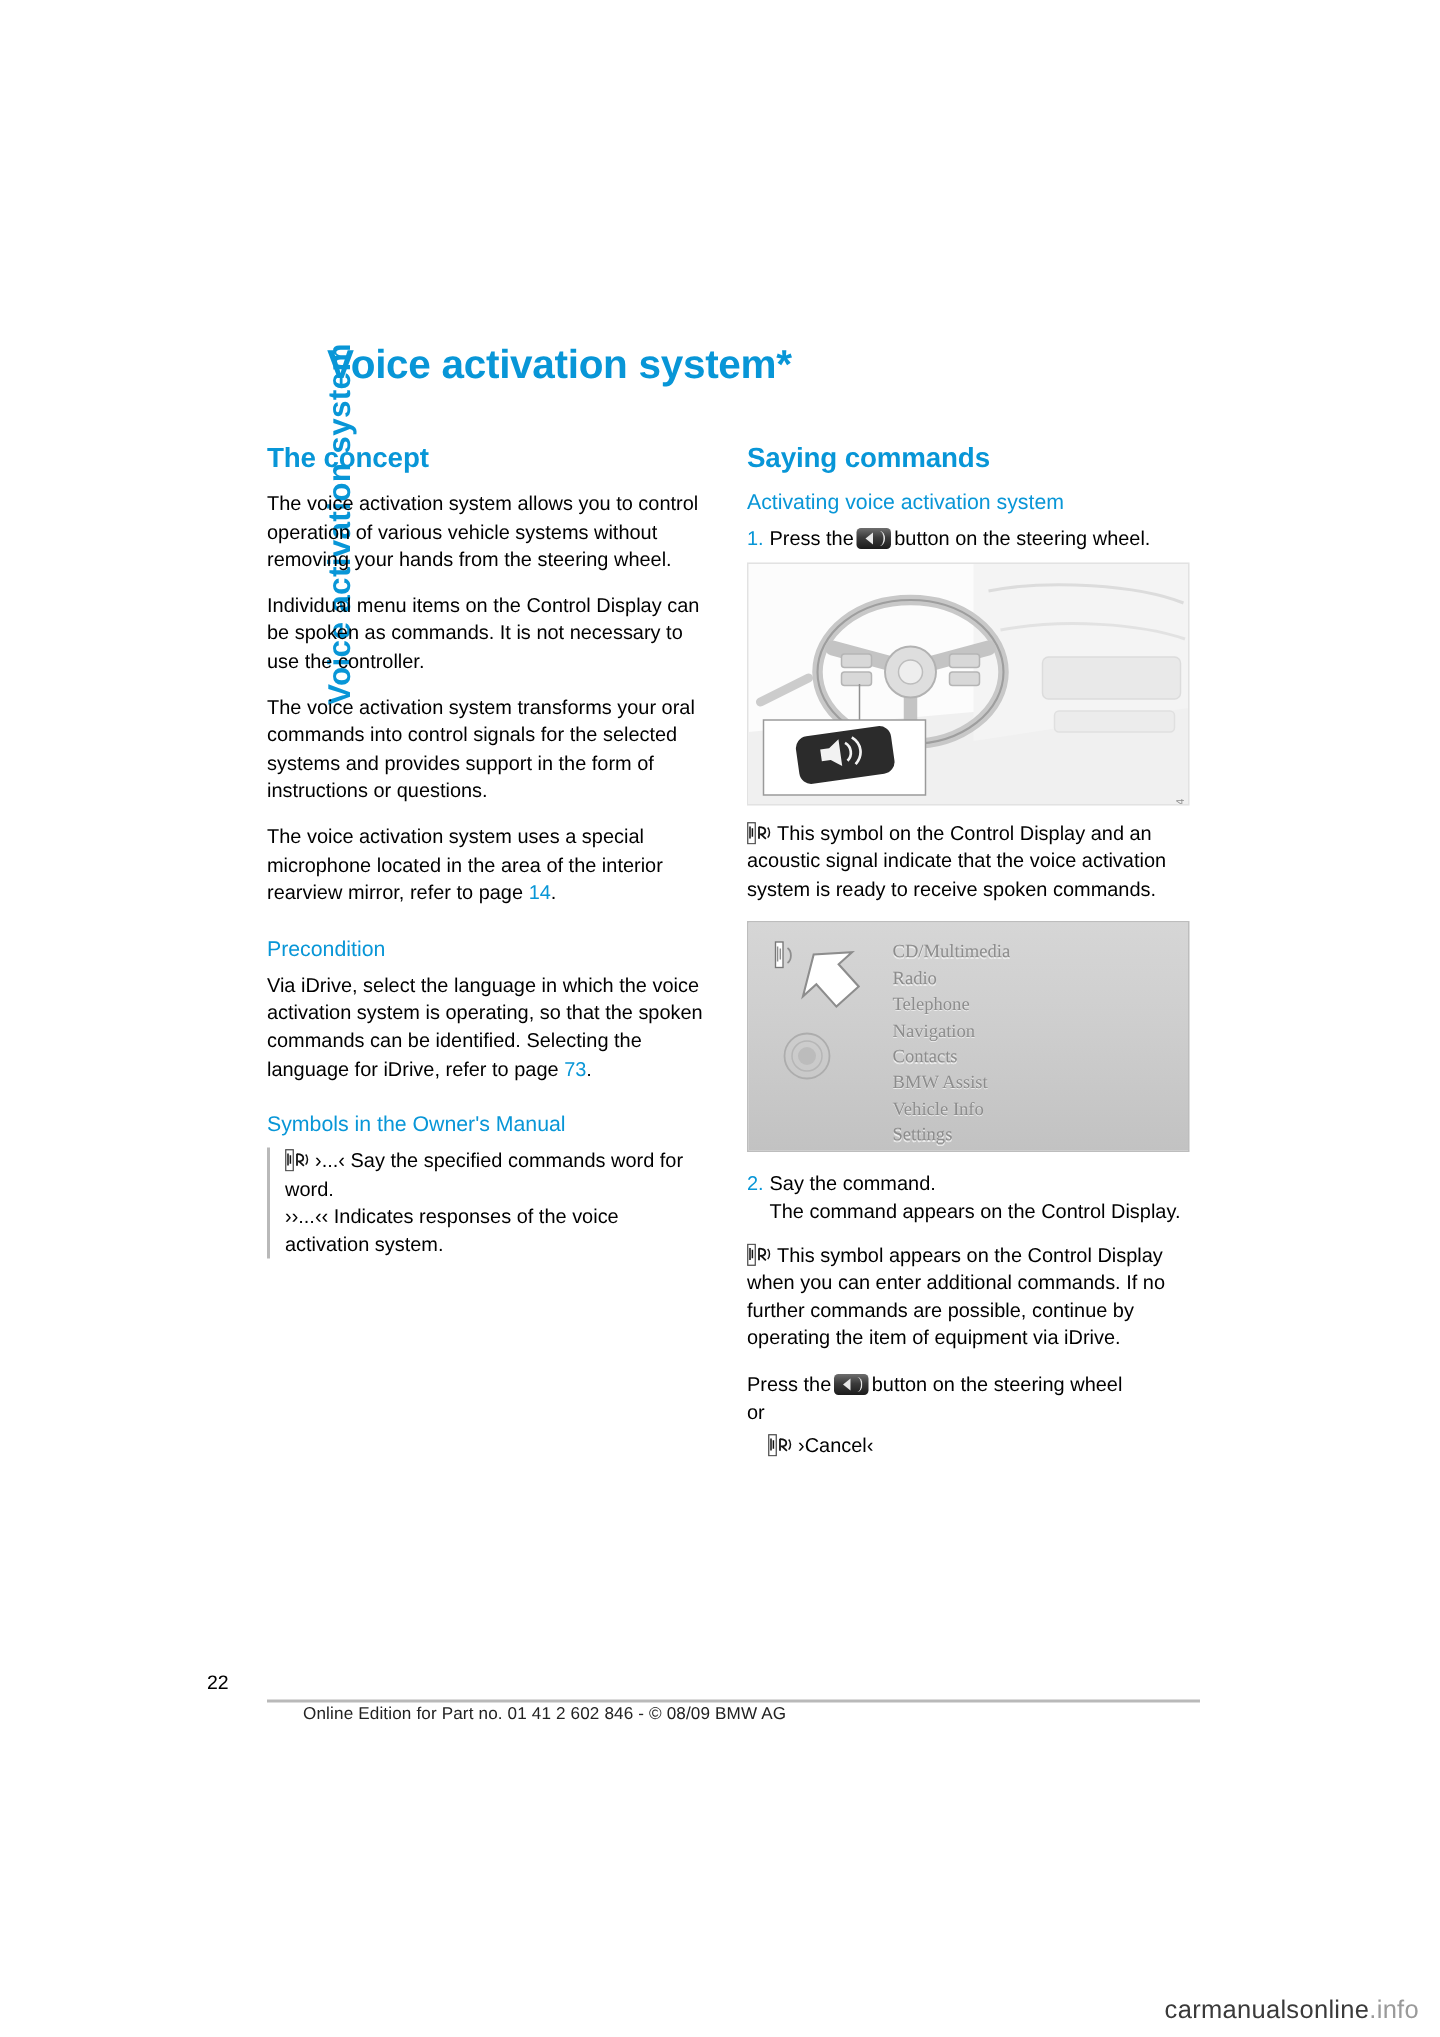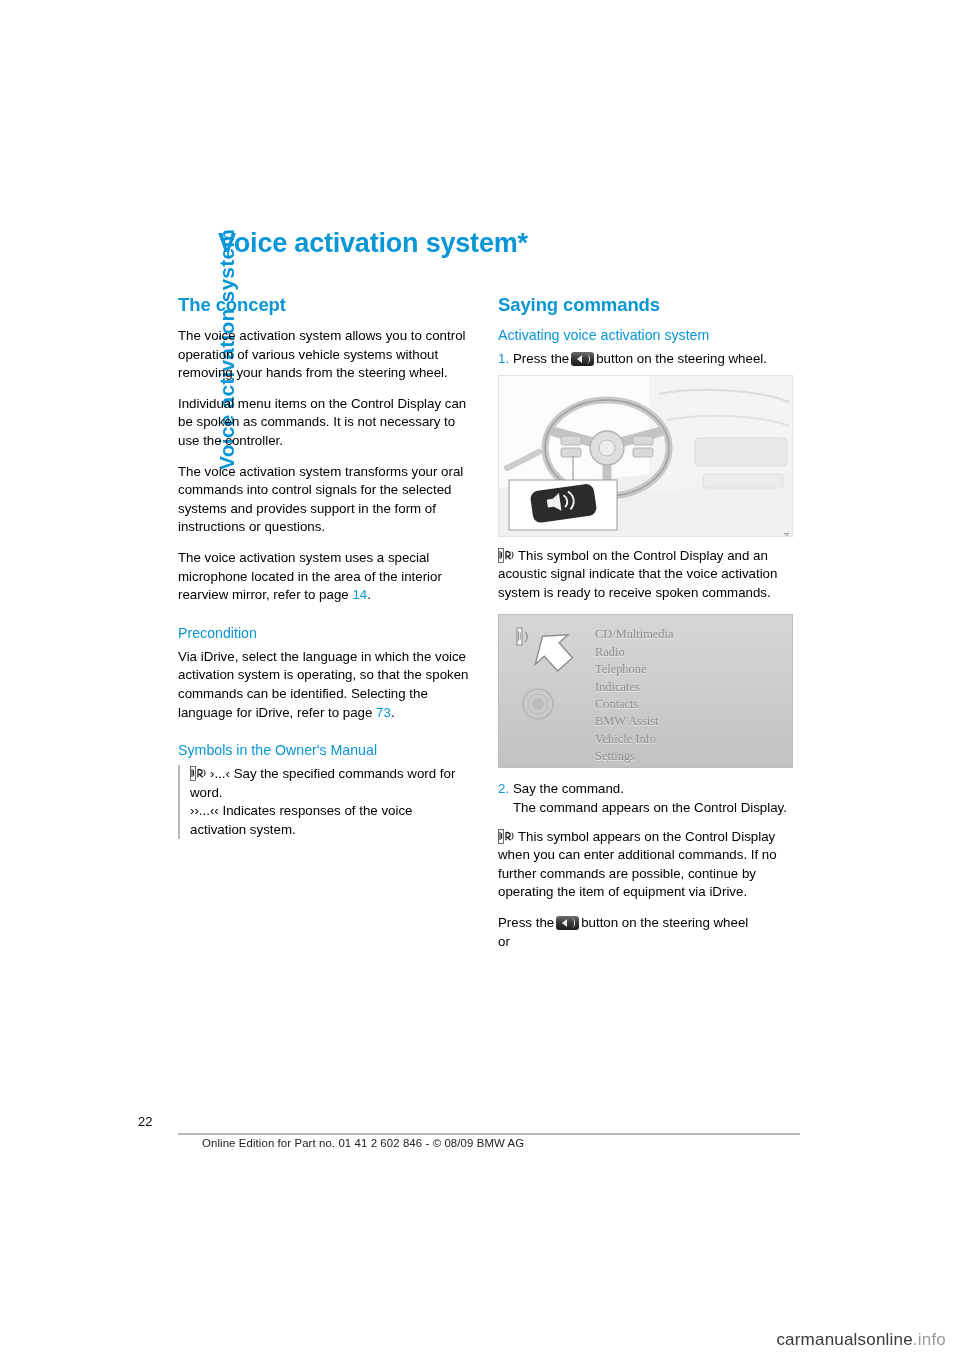--- a/index.html
+++ b/index.html
@@ -398,21 +398,21 @@
       </svg>
       <svg class="menu-speaker" viewBox="0 0 34 34">
         <circle cx="17" cy="17" r="15" fill="none" stroke="#adadad" stroke-width="1.2"></circle>
         <circle cx="17" cy="17" r="6" fill="#bcbcbc"></circle>
         <circle cx="17" cy="17" r="10" fill="none" stroke="#b6b6b6" stroke-width="1"></circle>
       </svg>
       <div class="menu-list">
         <div>CD/Multimedia</div>
         <div>Radio</div>
         <div>Telephone</div>
-        <div>Indicates</div>
+        <div>Navigation</div>
         <div>Contacts</div>
         <div>BMW Assist</div>
         <div>Vehicle Info</div>
         <div>Settings</div>
       </div>
     </div>
 
     <div class="step">
       <div class="num">2.</div>
       <div class="txt">
@@ -433,20 +433,32 @@
         </svg>
       </span><span>This symbol appears on the Control Display when you can enter additional commands. If no further commands are possible, continue by operating the item of equipment via iDrive.</span>
     </p>
 
 
     <p class="body" style="margin-bottom:4px;">
       <span>Press the</span><span class="btn-icon"></span><span>button on the steering wheel</span><br>
       <span>or</span>
     </p>
 
+    <p class="body" style="margin-left:14px;">
+      <span class="glyph-voice">
+        <svg viewBox="0 0 17 15" width="17" height="15">
+          <rect x="0.5" y="0.5" width="5" height="14" fill="#ffffff" stroke="#444" stroke-width="0.8"></rect>
+          <path d="M2 3 L2 11 M3.6 4.2 L3.6 9.8" stroke="#111" stroke-width="1"></path>
+          <path d="M8 3.2 L8 11.2" stroke="#111" stroke-width="1.2"></path>
+          <path d="M8 3.4 C11 3.4 12.2 4.6 12.2 6 C12.2 7.4 11 8.3 8.6 8.3" stroke="#111" stroke-width="1.2" fill="none"></path>
+          <path d="M9.4 8.2 L12.6 11.3" stroke="#111" stroke-width="1.2"></path>
+          <path d="M13.8 3.6 C15.4 5.4 15.4 8.4 13.8 10.4" stroke="#111" stroke-width="1" fill="none"></path>
+        </svg>
+      </span><span>›Cancel‹</span>
+    </p>
   </div>
 
   <div class="pagenum">22</div>
   <div class="footer-rule"></div>
   <div class="footer-text">Online Edition for Part no. 01 41 2 602 846 - © 08/09 BMW AG</div>
 
   <div class="watermark">
     <span>carmanualsonline</span><span class="dim">.info</span>
   </div>
 

